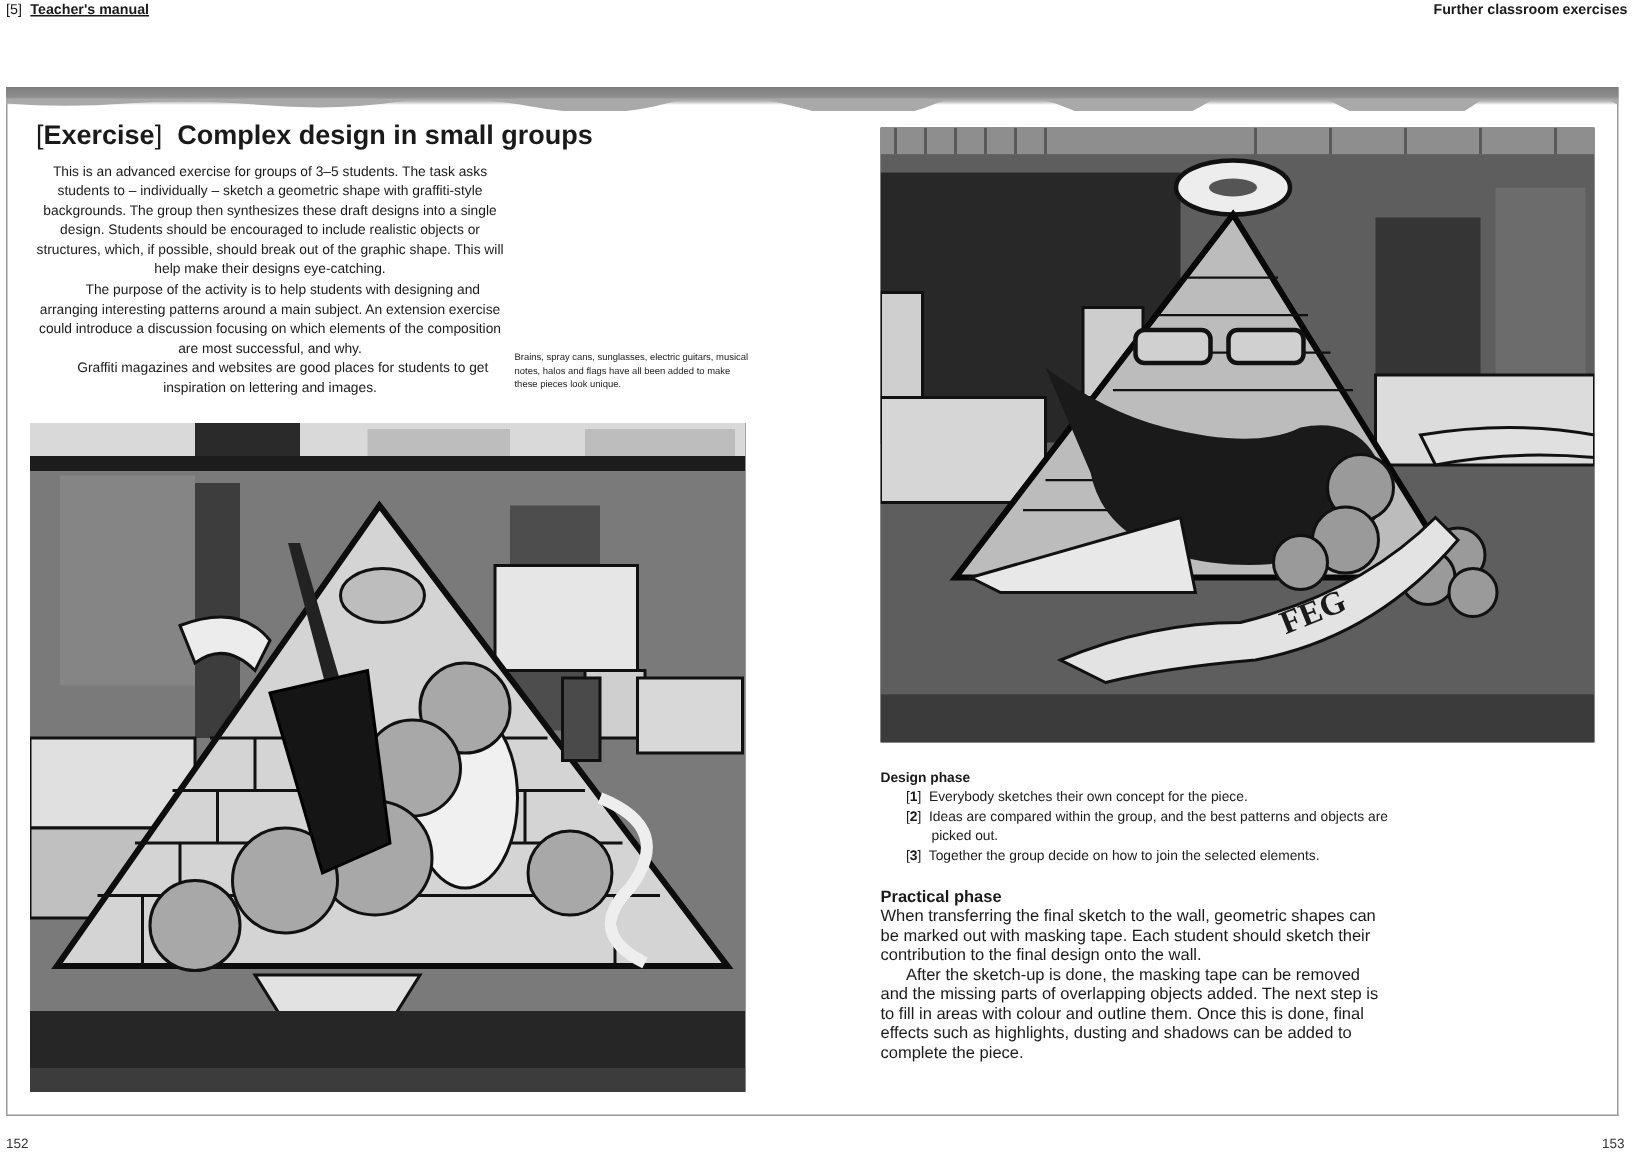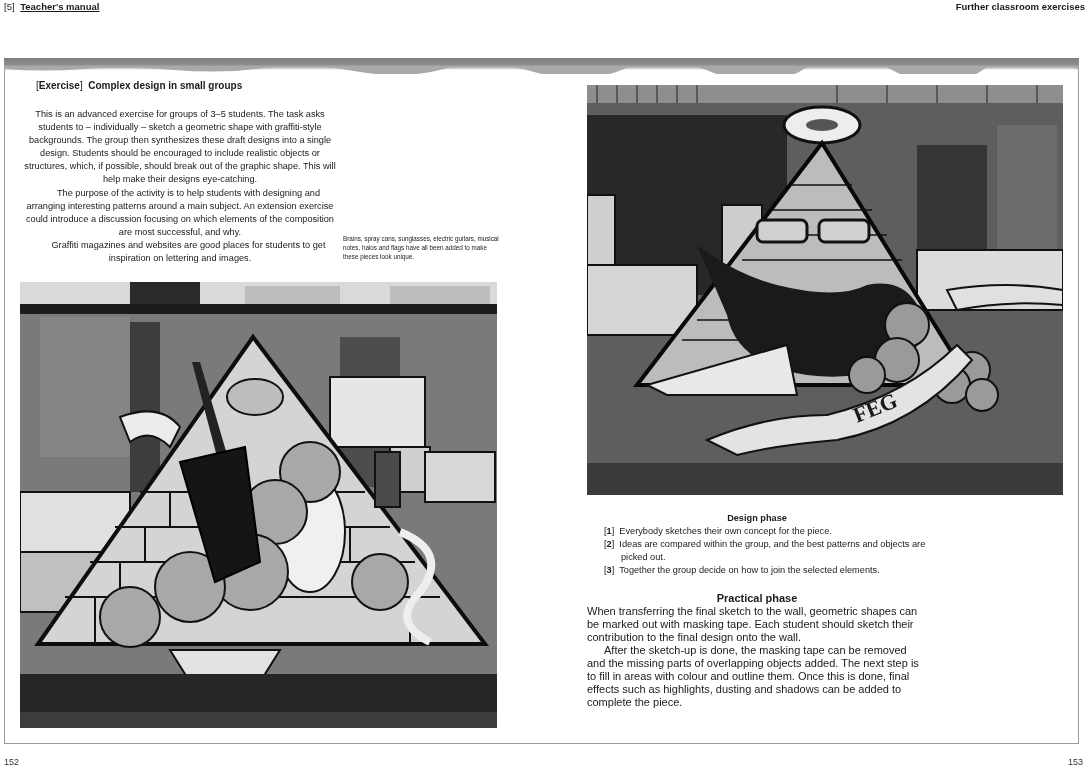--- a/index.html
+++ b/index.html
@@ -10,36 +10,36 @@
     .running-head.right { right: 6px; font-weight: bold; }
     .running-head .num { font-weight: normal; margin-right: 3px; }
     .running-head .title { font-weight: bold; text-decoration: underline; }
 
     .frame { position: absolute; left: 4px; top: 58px; width: 1075px; height: 686px;
              border: 1.5px solid #9a9a9a; border-top: none; box-sizing: border-box; }
     .torn-band { position: absolute; left: 4px; top: 58px; width: 1075px; height: 12px;
                  background: linear-gradient(#7d7d7d, #8e8e8e 55%, #b9b9b9 80%, rgba(255,255,255,0) 100%); }
     .torn-band svg { position:absolute; left:0; bottom:-4px; }
 
-    .ex-title { position: absolute; left: 36px; top: 80px; font-size: 10px; font-weight: bold; }
+    .ex-title { position: absolute; left: 24px; top: 80px; font-size: 18px; font-weight: bold; }
     .ex-title .bracket { font-weight: normal; }
     .ex-title .tag { font-weight: bold; }
 
     .body-text { position: absolute; left: 20px; top: 108px; width: 320px; font-size: 9.2px; line-height: 13.1px; text-align: center; }
     .body-text p { margin: 0; }
     .body-text p.indent { text-indent: 17px; }
 
     .caption { position: absolute; left: 343px; top: 234px; width: 160px; font-size: 6.3px; line-height: 9px; color: #222; }
 
     .photo { position: absolute; overflow: hidden; }
     .photo.left { left: 20px; top: 282px; width: 477px; height: 446px; background: #555; }
     .photo.right { left: 587px; top: 85px; width: 476px; height: 410px; background: #3a3a3a; }
 
     .design-phase { position: absolute; left: 587px; top: 512px; width: 340px; font-size: 9.2px; line-height: 13px; }
-    .section-head { font-weight: bold; margin: 0; text-align: center; }
+    .section-head { font-weight: bold; margin: 0; }
     .step { margin: 0; padding-left: 34px; text-indent: -17px; }
     .step .n { font-weight: bold; }
     .step .br { font-weight: normal; }
 
     .practical-phase { position: absolute; left: 587px; top: 592px; width: 340px; font-size: 11px; line-height: 13px; }
     .practical-phase p { margin: 0; }
     .practical-phase p.indent { text-indent: 17px; }
 
     .folio { position: absolute; top: 757px; font-size: 9px; color: #333; text-align: right; }
     .folio.left { left: 4px; }

